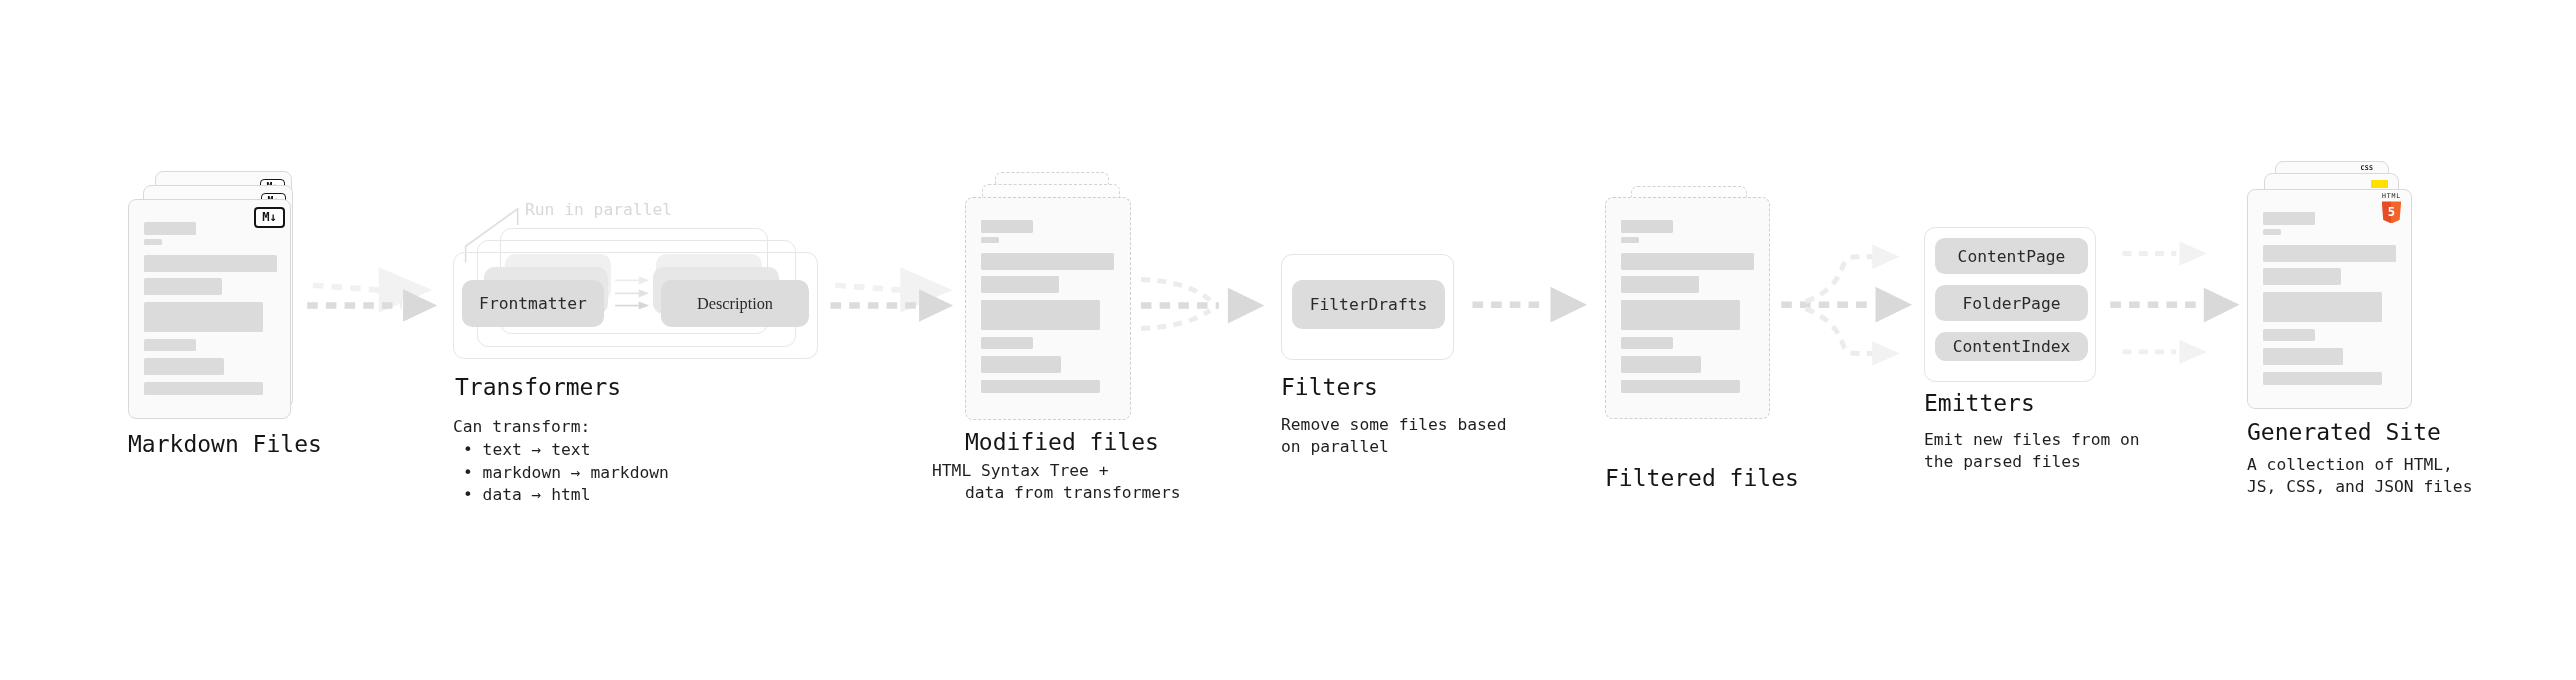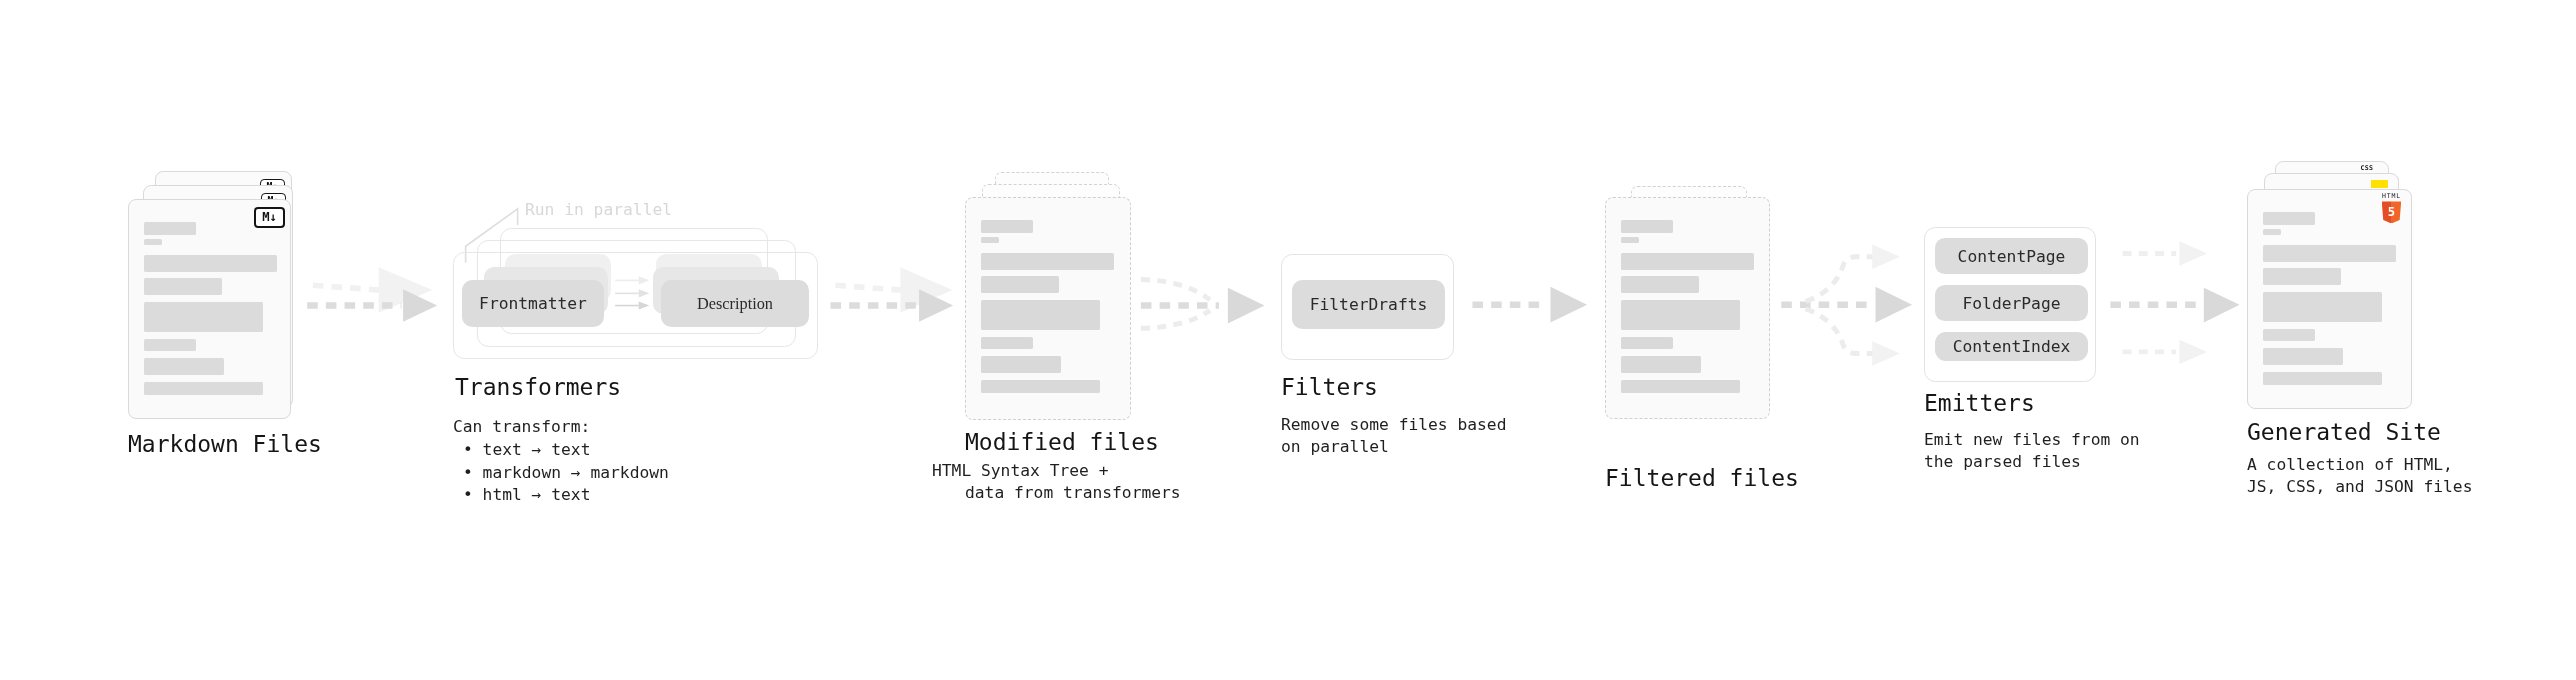--- a/index.html
+++ b/index.html
@@ -161,21 +161,21 @@
     <div class="pill ghost2" style="left:656px;top:254px;width:106px;height:47px;"></div>
     <div class="pill ghost1" style="left:653px;top:267px;width:126px;height:47px;"></div>
 
     <div class="pill" style="left:462px;top:280px;width:142px;height:47px;">Frontmatter</div>
     <div class="pill" style="left:661px;top:280px;width:148px;height:47px;font-family:Liberation Serif, serif;">Description</div>
 
     <div class="node-label" style="left:455px;top:375px;">Transformers</div>
     <div class="node-sub" style="left:453px;top:416px;">Can transform:</div>
     <div class="node-sub" style="left:463px;top:439px;">• text → text</div>
     <div class="node-sub" style="left:463px;top:462px;">• markdown → markdown</div>
-    <div class="node-sub" style="left:463px;top:484px;">• html → text</div>
+    <div class="node-sub" style="left:463px;top:484px;">• data → html</div>
   </div>
 
   <div>
     <div class="dtab" style="left:995px;top:172px;width:114px;height:57px;"></div>
     <div class="dtab" style="left:982px;top:184px;width:138px;height:57px;"></div>
     <div class="dcard" style="left:965px;top:197px;width:166px;height:223px;">
       <div class="skel">
         <div class="bar b1"></div>
           <div class="bar b2"></div>
           <div class="bar b3"></div>

